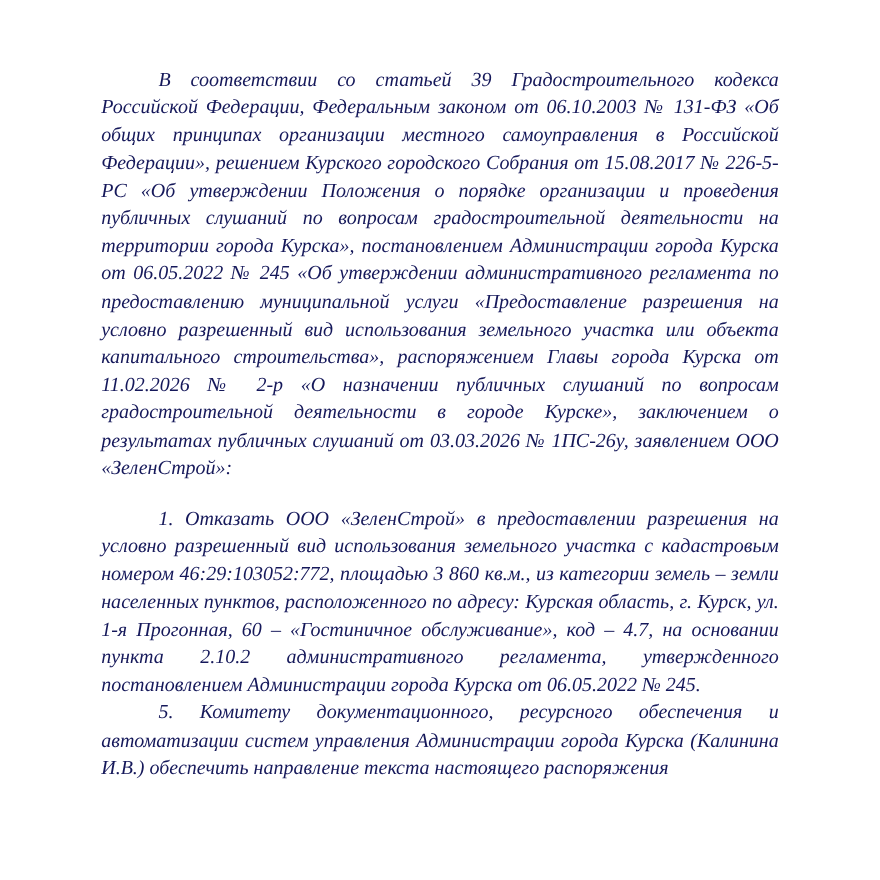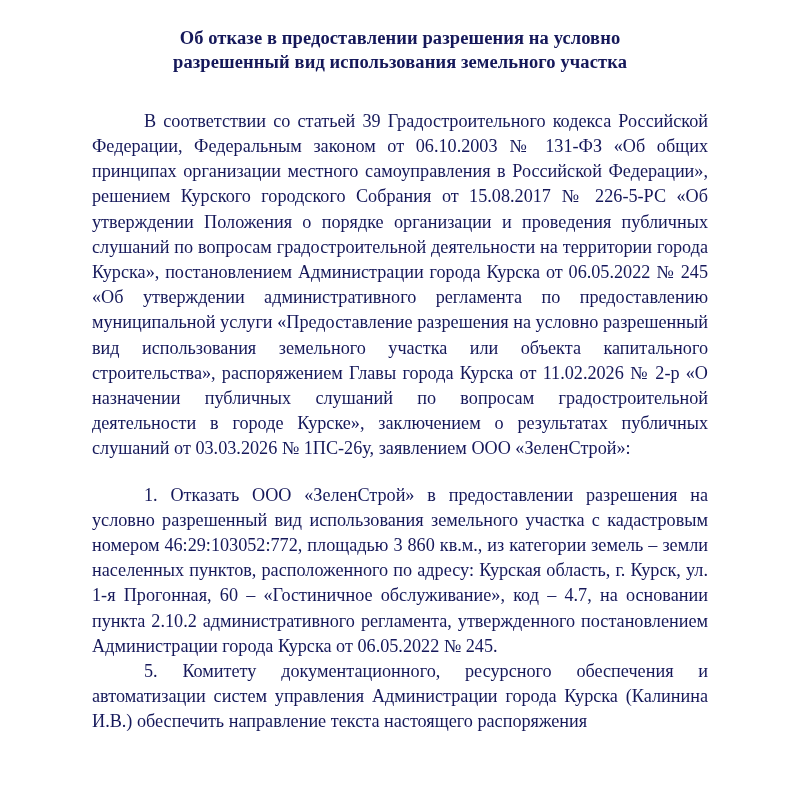--- a/index.html
+++ b/index.html
@@ -36,32 +36,28 @@
   .para {
     text-align: justify;
     text-justify: inter-word;
     font-size: 18.2px;
     line-height: 1.385;
     margin: 0;
     color: #15185a;
     hyphens: none;
   }
   .para + .para { margin-top: 0; }
-  .para-indent { text-indent: 52px; }
+  .para-indent { text-indent: 52px; font-style: italic; }
   .block-gap { height: 21px; }
 </style>
 </head>
 <body>
 
 <div class="page">
 
-  <h1 class="doc-title">
-    <span class="title-line">Об отказе в предоставлении разрешения на условно</span>
-    <span class="title-line">разрешенный вид использования земельного участка</span>
-  </h1>
 
   <div class="gap-after-title"></div>
 
   <p class="para para-indent">В соответствии со статьей 39 Градостроительного кодекса Российской Федерации, Федеральным законом от 06.10.2003 № 131-ФЗ «Об общих принципах организации местного самоуправления в Российской Федерации», решением Курского городского Собрания от 15.08.2017 № 226-5-РС «Об утверждении Положения о порядке организации и проведения публичных слушаний по вопросам градостроительной деятельности на территории города Курска», постановлением Администрации города Курска от 06.05.2022 № 245 «Об утверждении административного регламента по предоставлению муниципальной услуги «Предоставление разрешения на условно разрешенный вид использования земельного участка или объекта капитального строительства», распоряжением Главы города Курска от 11.02.2026 № 2-р «О назначении публичных слушаний по вопросам градостроительной деятельности в городе Курске», заключением о результатах публичных слушаний от 03.03.2026 № 1ПС-26у, заявлением ООО «ЗеленСтрой»:</p>
 
   <div class="block-gap"></div>
 
   <p class="para para-indent">1. Отказать ООО «ЗеленСтрой» в предоставлении разрешения на условно разрешенный вид использования земельного участка с кадастровым номером 46:29:103052:772, площадью 3 860 кв.м., из категории земель – земли населенных пунктов, расположенного по адресу: Курская область, г. Курск, ул. 1-я Прогонная, 60 – «Гостиничное обслуживание», код – 4.7, на основании пункта 2.10.2 административного регламента, утвержденного постановлением Администрации города Курска от 06.05.2022 № 245.</p>
 
   <p class="para para-indent">5. Комитету документационного, ресурсного обеспечения и автоматизации систем управления Администрации города Курска (Калинина И.В.) обеспечить направление текста настоящего распоряжения</p>

